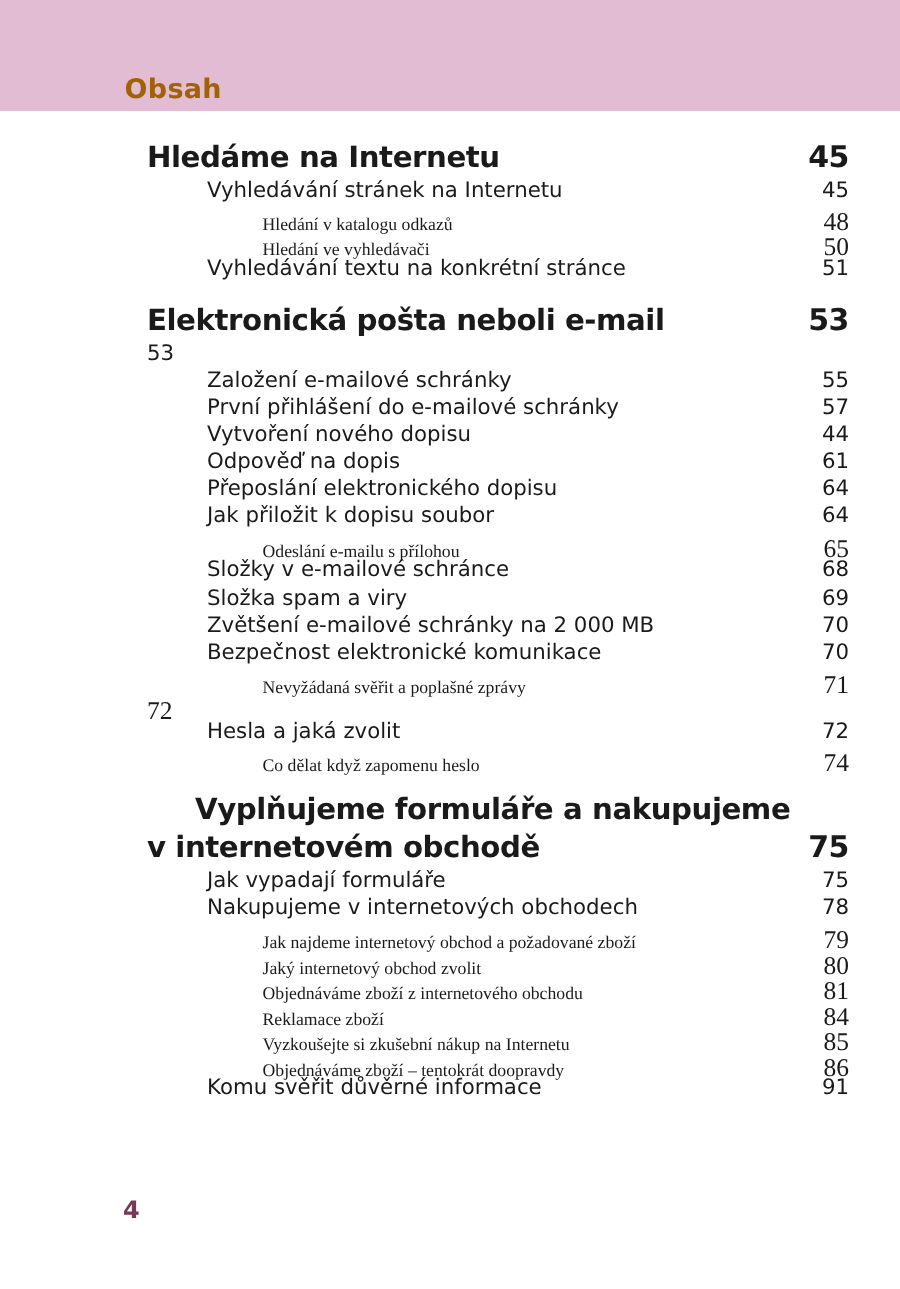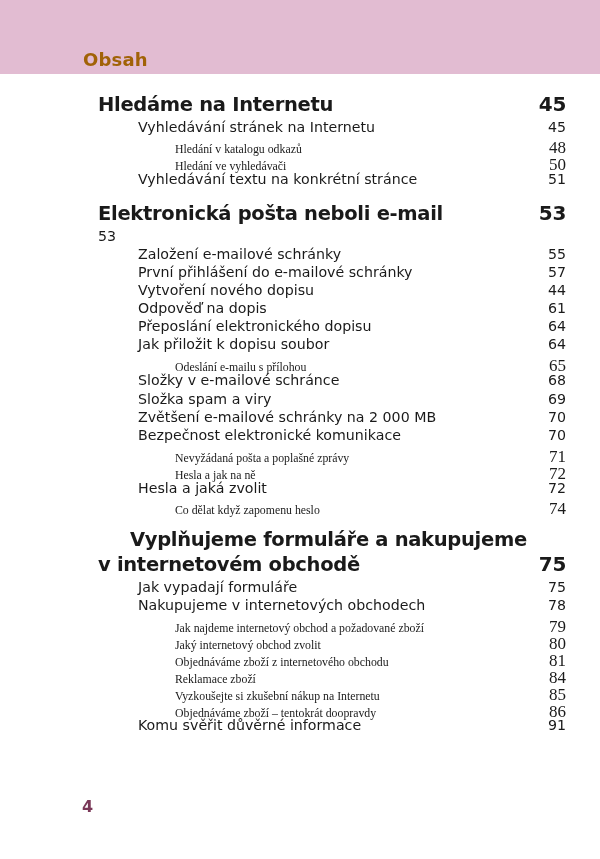--- a/index.html
+++ b/index.html
@@ -107,25 +107,24 @@
     </div>
   <div class="row l1" style="top:409px">
       <span class="t">Zvětšení e-mailové schránky na 2 000 MB</span>
       <span class="p">70</span>
     </div>
   <div class="row l1" style="top:427px">
       <span class="t">Bezpečnost elektronické komunikace</span>
       <span class="p">70</span>
     </div>
   <div class="row l2" style="top:447px">
-      <span class="t">Nevyžádaná pošta a poplašné zprávy</span>
+      <span class="t">Nevyžádaná svěřit a poplašné zprávy</span>
       <span class="p">71</span>
     </div>
   <div class="row l2" style="top:464px">
-      <span class="t">Hesla a jak na ně</span>
       <span class="p">72</span>
     </div>
   <div class="row l1" style="top:480px">
       <span class="t">Hesla a jaká zvolit</span>
       <span class="p">72</span>
     </div>
   <div class="row l2" style="top:499px">
       <span class="t">Co dělat když zapomenu heslo</span>
       <span class="p">74</span>
     </div>

